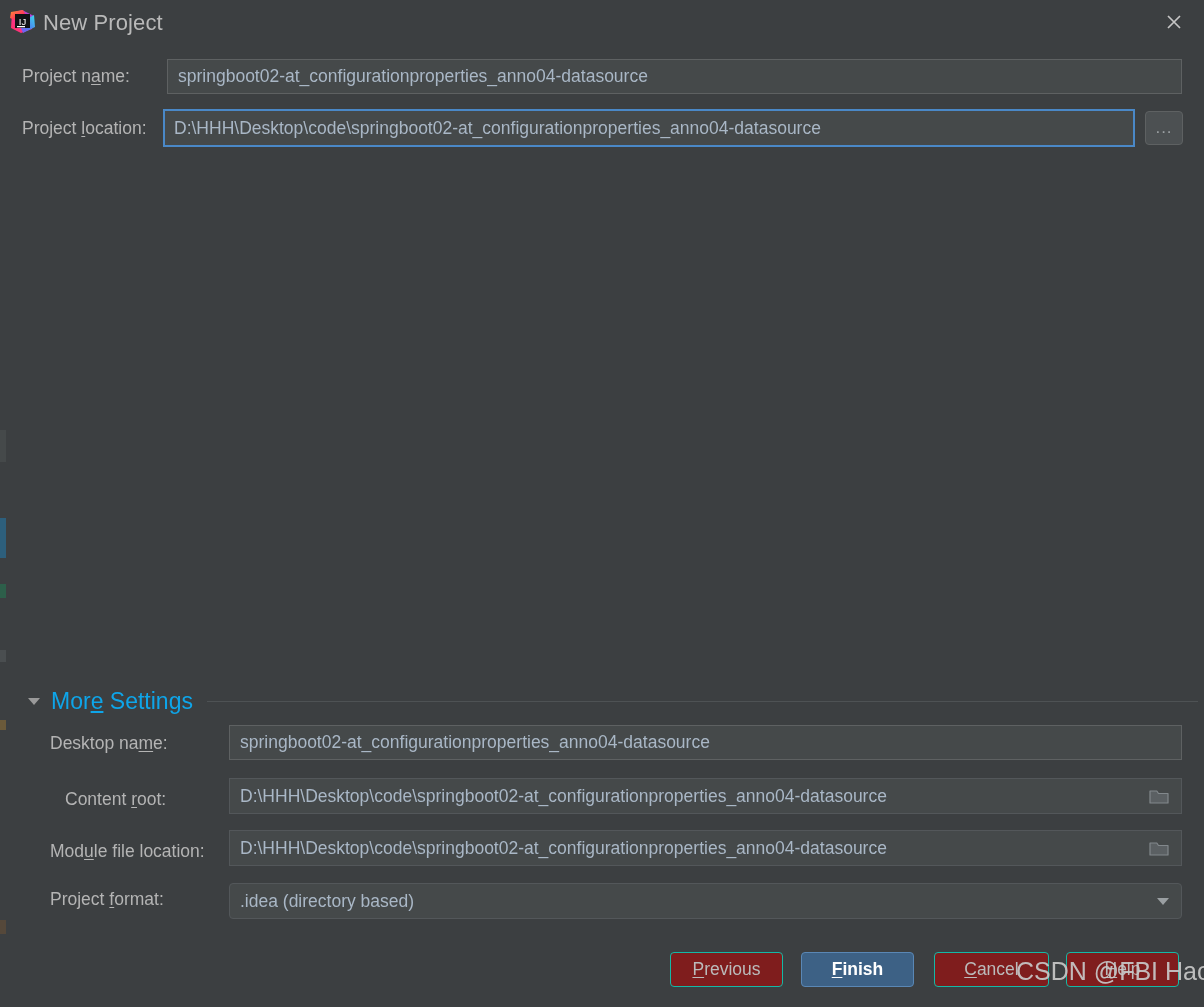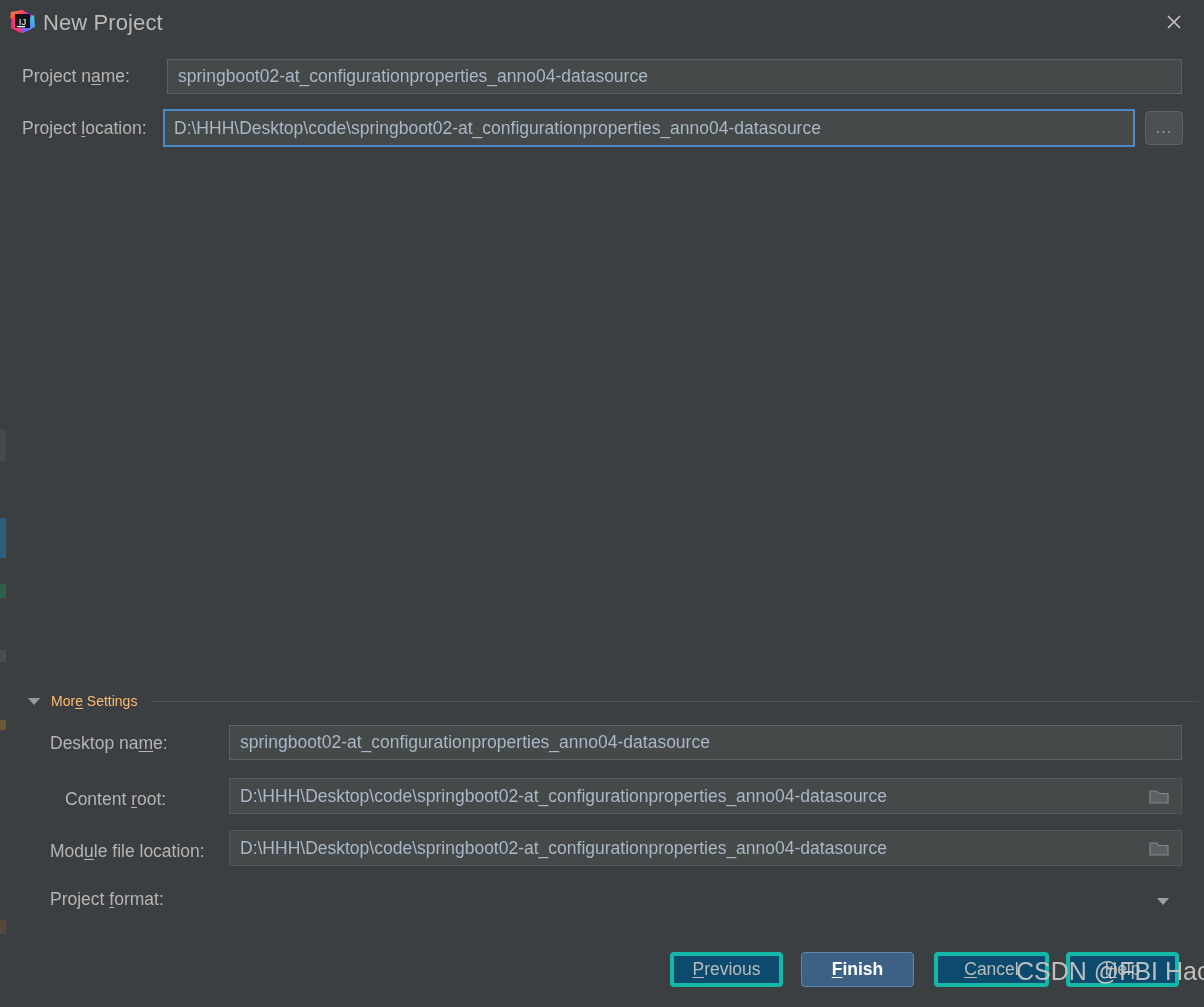--- a/index.html
+++ b/index.html
@@ -135,42 +135,42 @@
     cursor: pointer;
   }
   #ms-triangle {
     width: 0; height: 0;
     border-left: 6px solid transparent;
     border-right: 6px solid transparent;
     border-top: 7px solid #9a9a9a;
     margin-right: 11px;
   }
   #ms-label {
-    font-size: 14px;
-    color: #fdba74;
+    font-size: 23px;
+    color: #0ea5e9;
     white-space: nowrap;
   }
   #ms-label .mn {
     text-decoration: underline;
     text-underline-offset: 2px;
   }
   #ms-line {
     flex: 1;
     height: 1px;
     background: #4e5254;
     margin-left: 14px;
   }
 
   
   .btn {
     position: absolute;
     box-sizing: border-box;
     height: 35px;
-    background: #0c4a6e;
-    border: 4px solid #14b8a6;
+    background: #7f1d1d;
+    border: 1px solid #14b8a6;
     border-radius: 4px;
     color: #bbbbbb;
     font-size: 17.5px;
     display: flex;
     align-items: center;
     justify-content: center;
     cursor: pointer;
     white-space: nowrap;
   }
   .btn .mn {
@@ -295,20 +295,21 @@
   <div class="field embedded" style="left:223px; top:830px; width:953px; height:36px;">D:\HHH\Desktop\code\springboot02-at_configurationproperties_anno04-datasource</div>
   <div class="field-icon-btn" style="left:1133px; top:831px; height:34px; position:absolute; right:auto;">
     <svg width="21" height="17" viewBox="0 0 21 17">
       <path d="M1 3 L1 15 L19 15 L19 5.5 L9.5 5.5 L7.8 3 Z" fill="#5b6063" stroke="#82888c" stroke-width="1.2" stroke-linejoin="round"></path>
     </svg>
   </div>
 
   <div class="row-label" style="left:44px; top:889px;">
     <span>Project </span><span class="mn">f</span><span>ormat:</span>
   </div>
+  <div class="field embedded" style="left:223px; top:883px; width:953px; height:36px; border-radius:4px; cursor:pointer;">.idea (directory based)</div>
   <div class="field-icon-btn" style="left:1137px; top:884px; height:34px; position:absolute; right:auto;">
     <svg width="16" height="10" viewBox="0 0 16 10">
       <path d="M2 2 L14 2 L8 9 Z" fill="#9a9fa2"></path>
     </svg>
   </div>
 
   <div class="btn" style="left:664px; top:952px; width:113px;">
     <span><span></span><span class="mn">P</span><span>revious</span></span>
   </div>
   <div class="btn primary" style="left:795px; top:952px; width:113px;text-align:center;">

